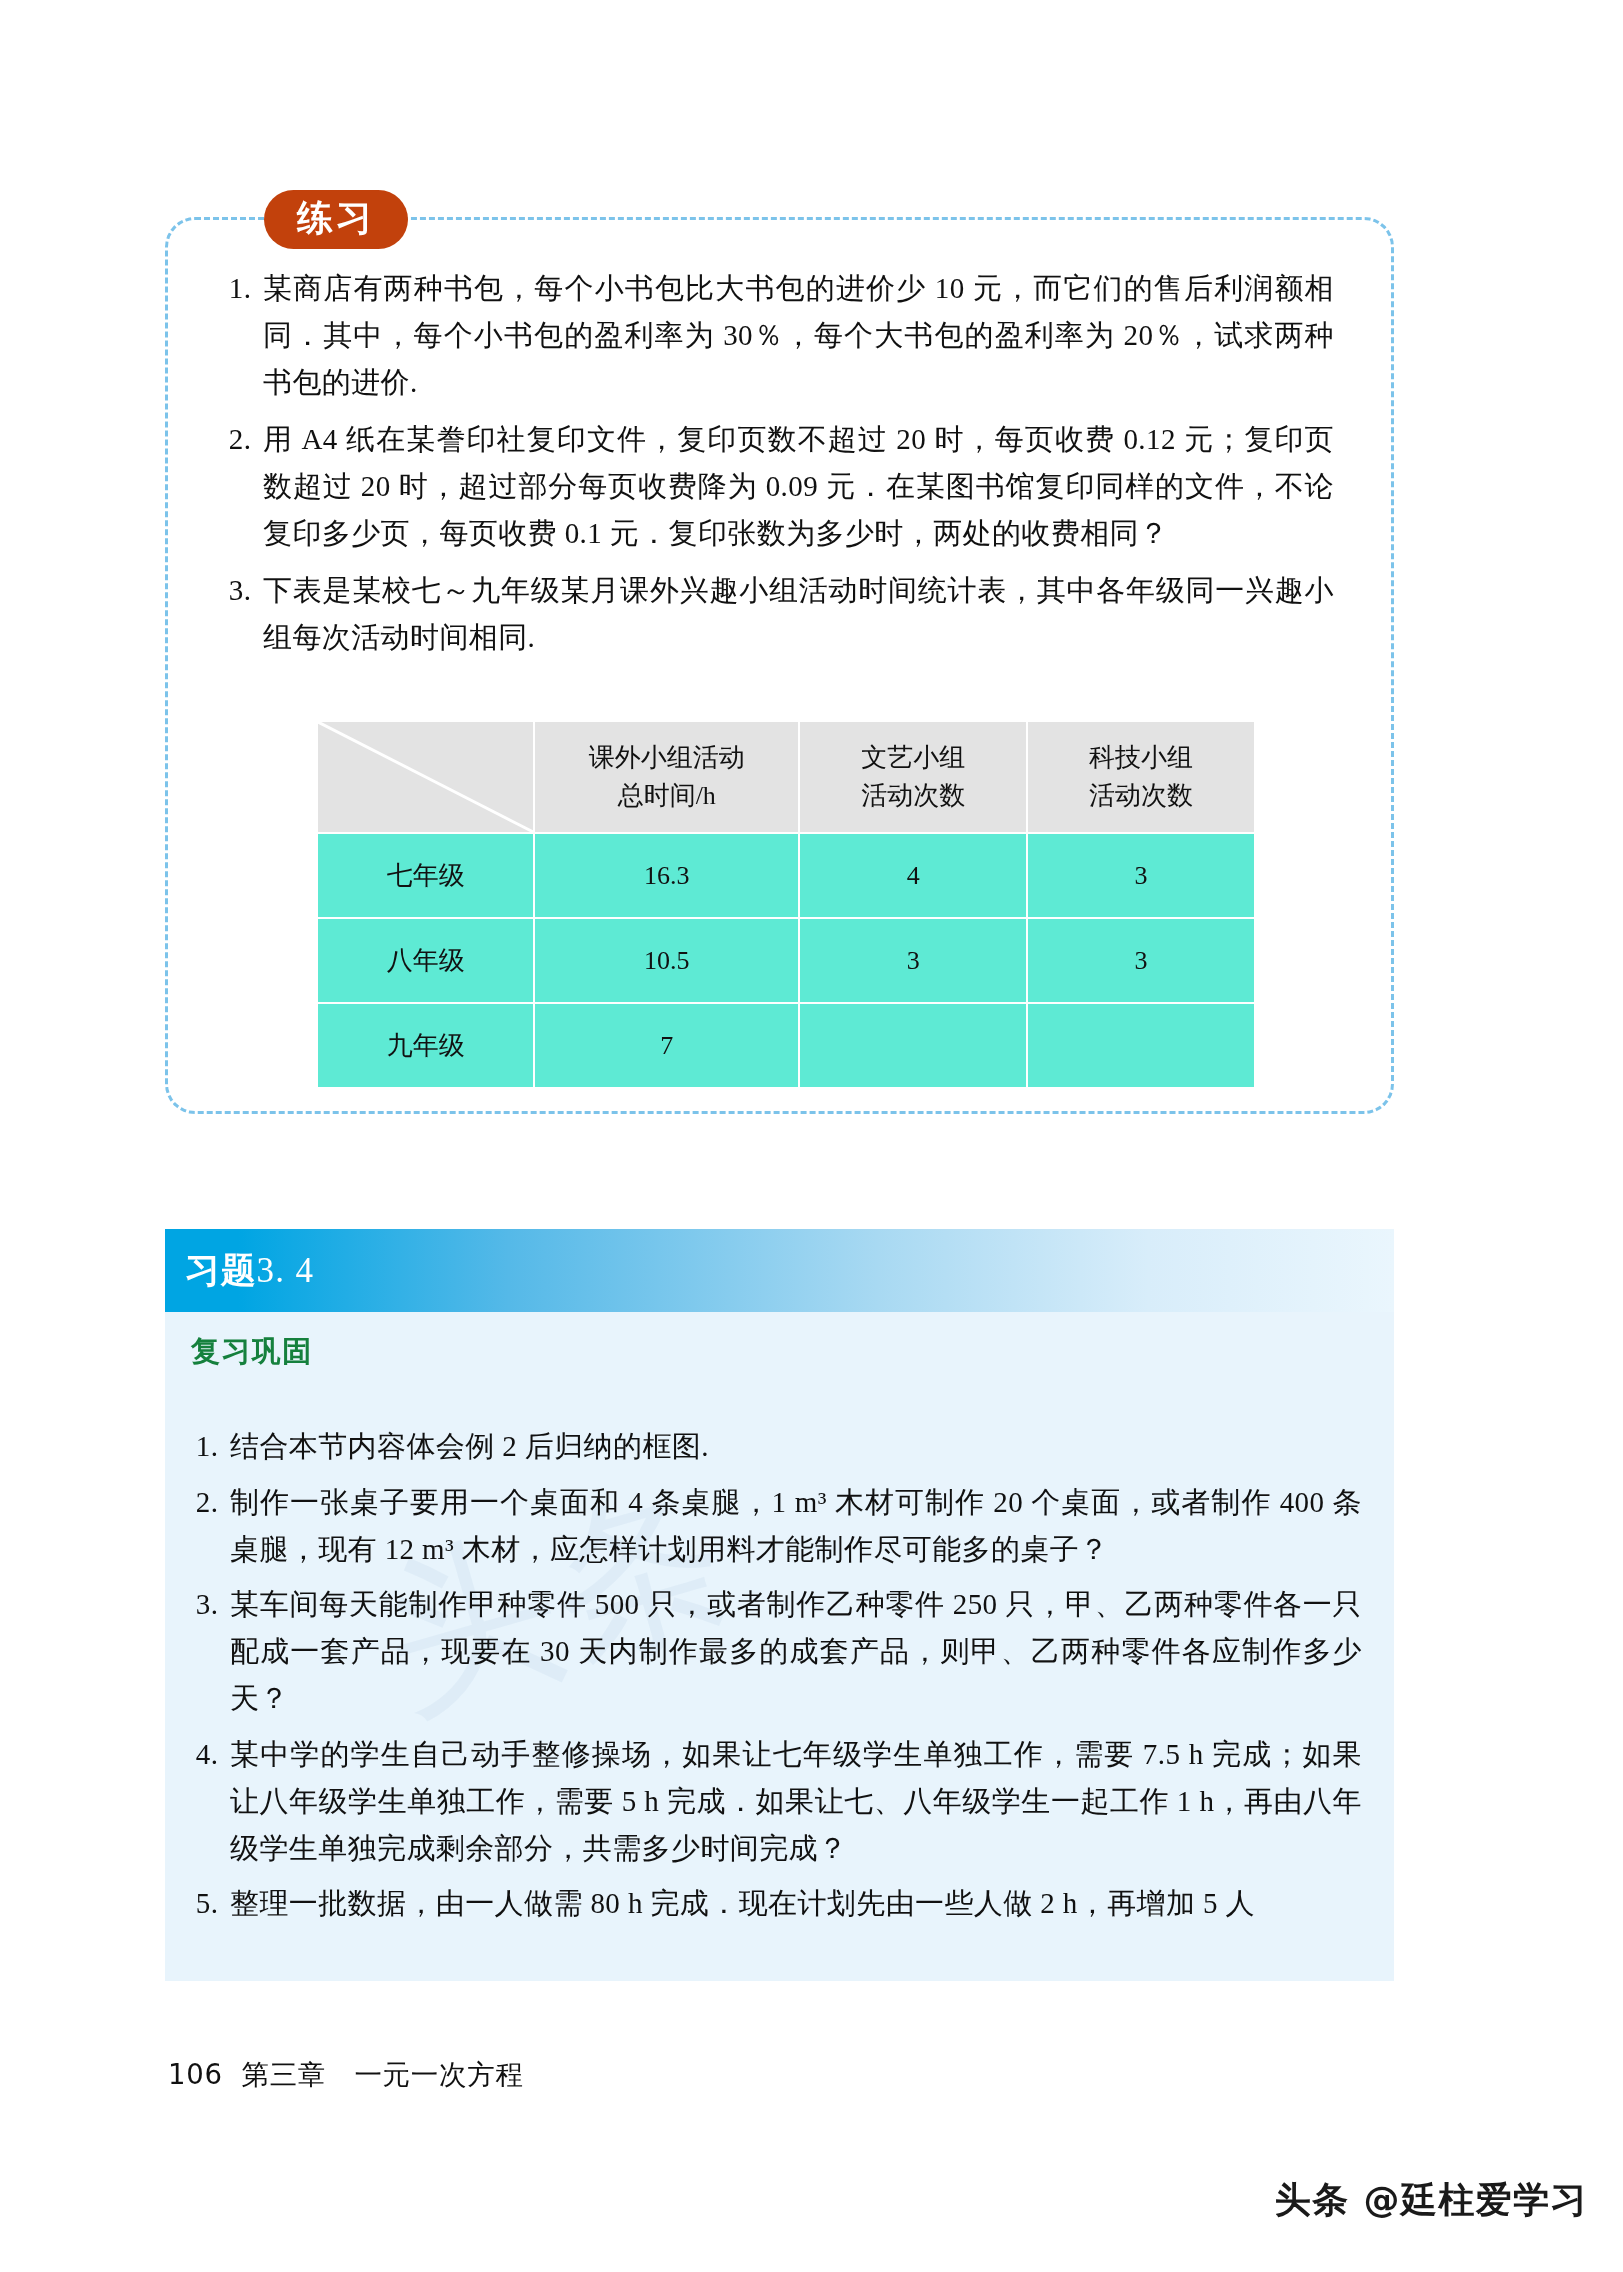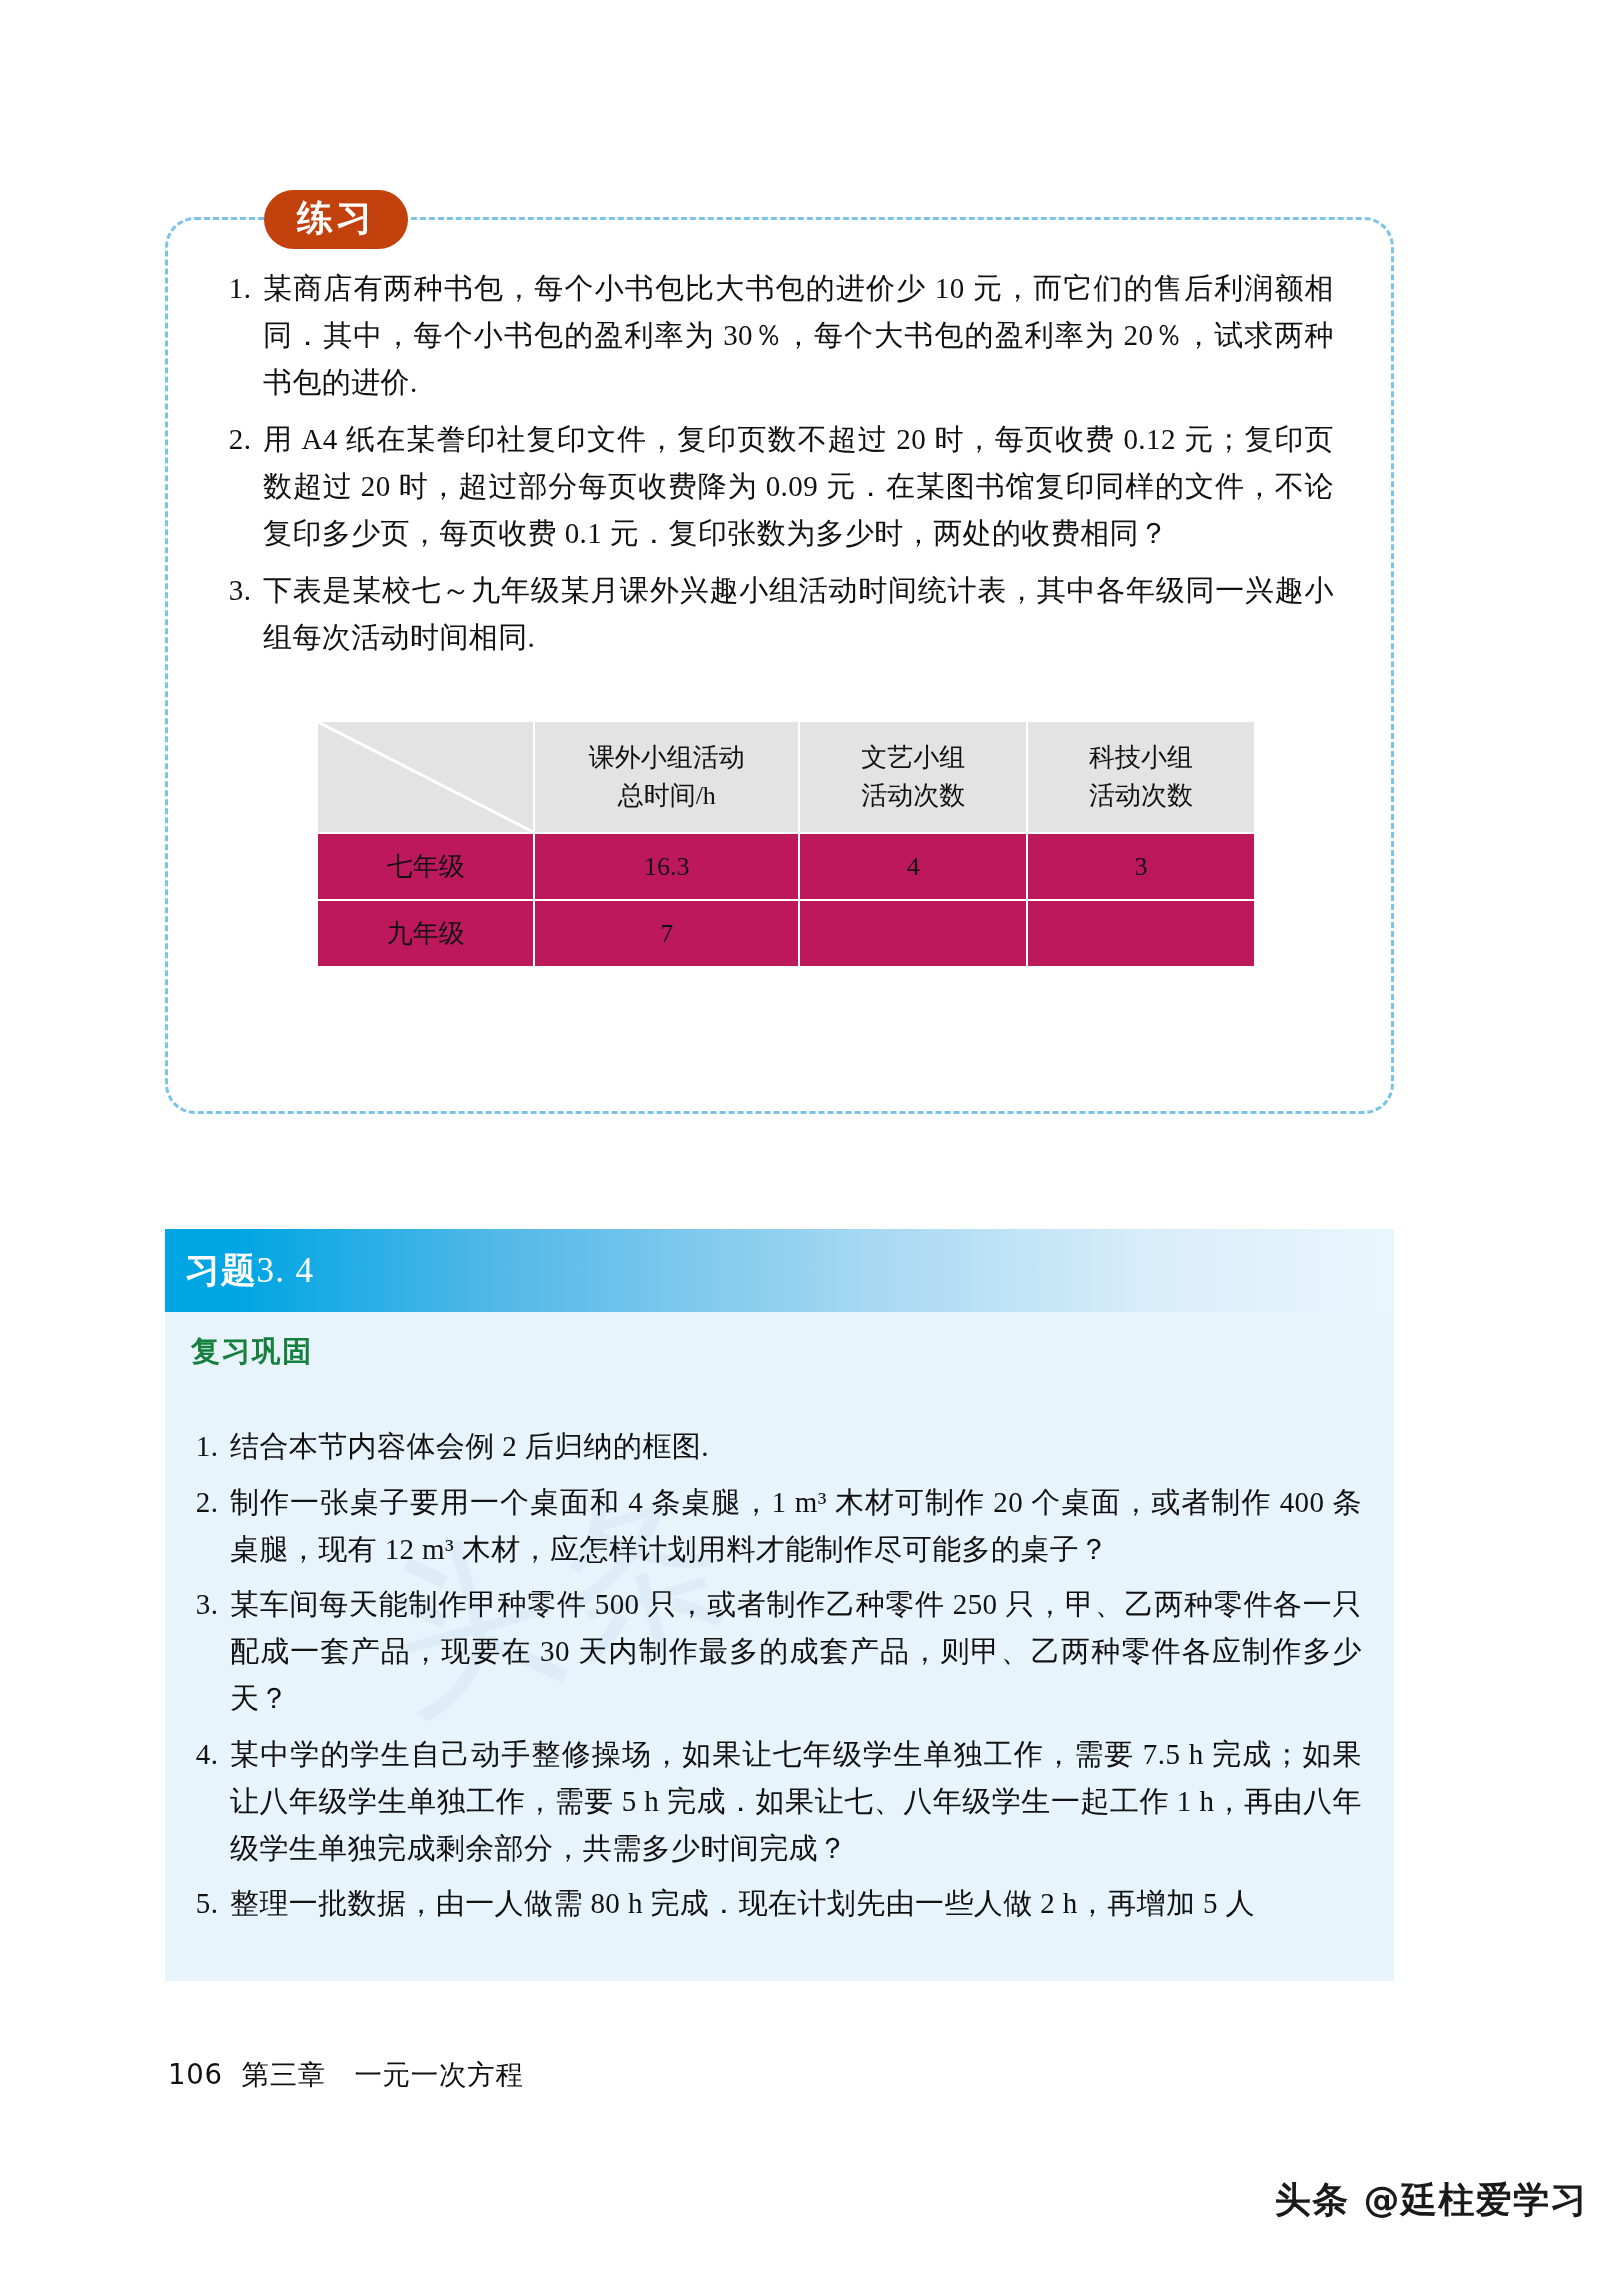--- a/index.html
+++ b/index.html
@@ -92,22 +92,22 @@
     padding: 0;
     font-weight: normal;
   }
   #stats-table thead th {
     background: #e3e3e3;
     height: 110px;
     line-height: 1.45;
     margin-top: 29px;
   }
   #stats-table tbody td {
-    background: #be185d;
-    height: 65px;
+    background: #5eead4;
+    height: 83px;
   }
   #corner-cell {
     position: relative;
     overflow: hidden;
   }
   #corner-cell .diag {
     position: absolute;
     left: 0; top: 0;
     width: 100%; height: 100%;
   }
@@ -266,20 +266,26 @@
       </tr>
     </thead>
     <tbody>
       <tr>
         <td>七年级</td>
         <td>16.3</td>
         <td>4</td>
         <td>3</td>
       </tr>
       <tr>
+        <td>八年级</td>
+        <td>10.5</td>
+        <td>3</td>
+        <td>3</td>
+      </tr>
+      <tr>
         <td>九年级</td>
         <td>7</td>
         <td></td>
         <td></td>
       </tr>
     </tbody>
   </table>
 
 </div>
 

